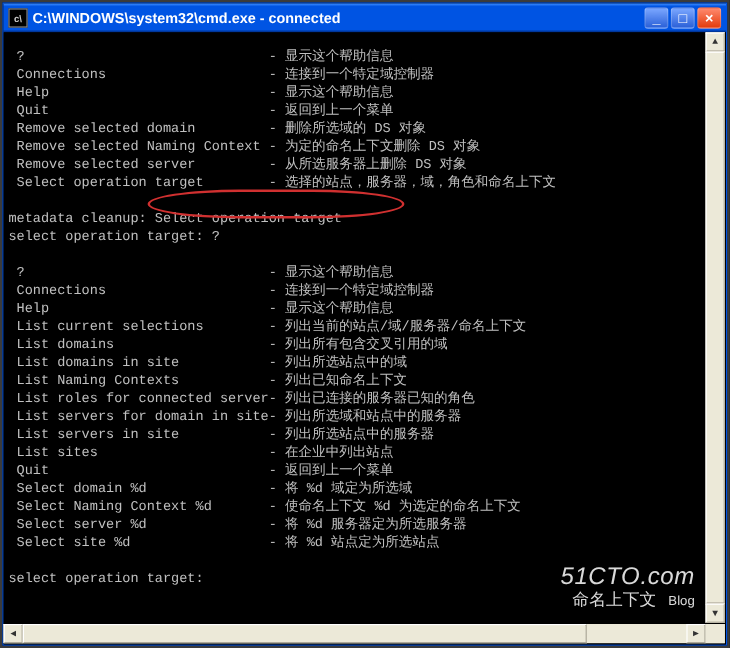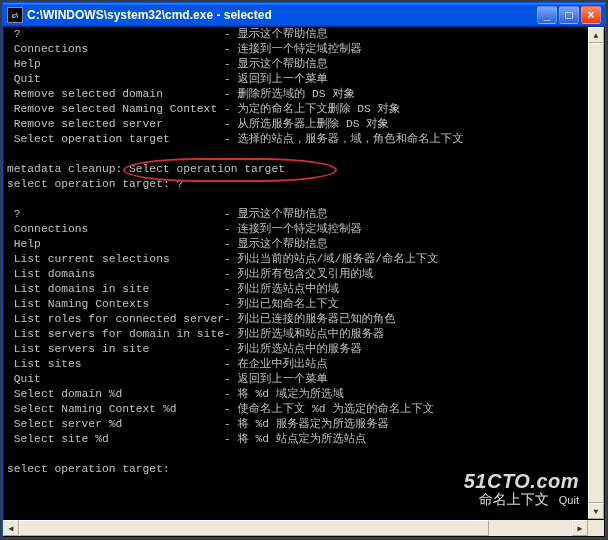--- a/index.html
+++ b/index.html
@@ -71,21 +71,21 @@
   .titlebar .btn.close {
     background: linear-gradient(to bottom, #ff8a6e, #e33b0c);
   }
   .client {
     position: absolute;
     top: 24px; left: 0; right: 0; bottom: 0;
     background: #000;
     color: #c0c0c0;
     font-size: 11.3px;
     line-height: 15px;
-    padding: 0 4px;
+    padding: 14px 4px;
     white-space: pre;
     overflow: hidden;
   }
   .scrollbar-v {
     position: absolute;
     right: 1px; top: 24px; bottom: 18px;
     width: 16px;
     background: #ece9d8;
   }
   .sb-btn {
@@ -159,21 +159,21 @@
   .watermark {
     position: absolute;
     right: 26px; bottom: 28px;
     text-align: right;
     pointer-events: none;
     color: #fff;
   }
   .watermark .wm-top {
     font-family: Arial, sans-serif;
     font-size: 20px;
-    font-weight: bold;
+    font-weight: normal;
     font-style: italic;
     letter-spacing: 0.5px;
     text-shadow: 0 0 6px #000, 0 0 4px #000;
     opacity: 0.85;
   }
   .watermark .wm-bot {
     font-family: "SimHei", sans-serif;
     font-size: 14px;
     text-shadow: 0 0 4px #000;
     margin-top: -2px;
@@ -185,21 +185,21 @@
     margin-left: 10px;
   }
 </style>
 </head>
 <body>
 
 <div class="window">
 
   <div class="titlebar">
     <span class="sys-icon">c\</span>
-    <span class="title-text">C:\WINDOWS\system32\cmd.exe - selected</span>
+    <span class="title-text">C:\WINDOWS\system32\cmd.exe - connected</span>
     <div class="controls">
       <div class="btn">_</div>
       <div class="btn">□</div>
       <div class="btn close">×</div>
     </div>
   </div>
 
   <div class="client" id="client"> ?                              - 显示这个帮助信息
  Connections                    - 连接到一个特定域控制器
  Help                           - 显示这个帮助信息
@@ -241,16 +241,16 @@
   <div class="scrollbar-h">
     <div class="sb-btn-h left">◀</div>
     <div class="sb-thumb-h"></div>
     <div class="sb-btn-h right">▶</div>
   </div>
   <div class="sb-corner"></div>
 
   <div class="watermark">
     <div class="wm-top">51CTO.com</div>
     <div class="wm-bot">
-      <span>命名上下文</span><span class="blog">Quit</span>
+      <span>命名上下文</span><span class="blog">Blog</span>
     </div>
   </div>
 </div>
 
 </body></html>

